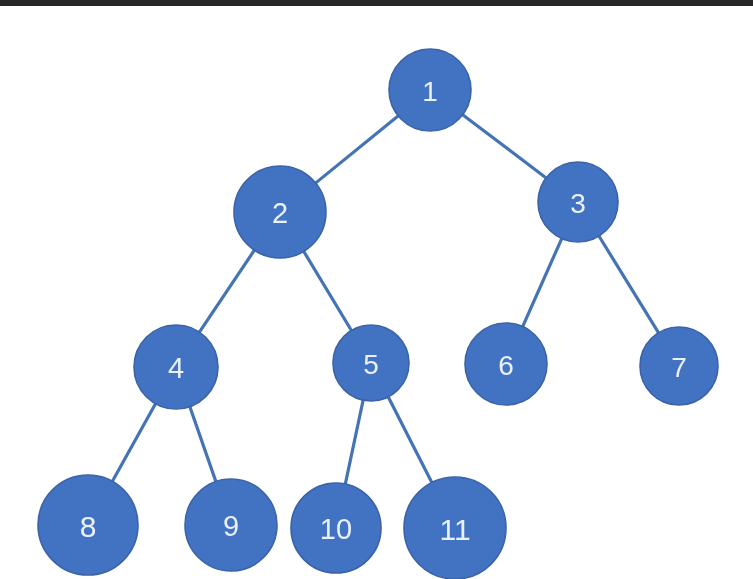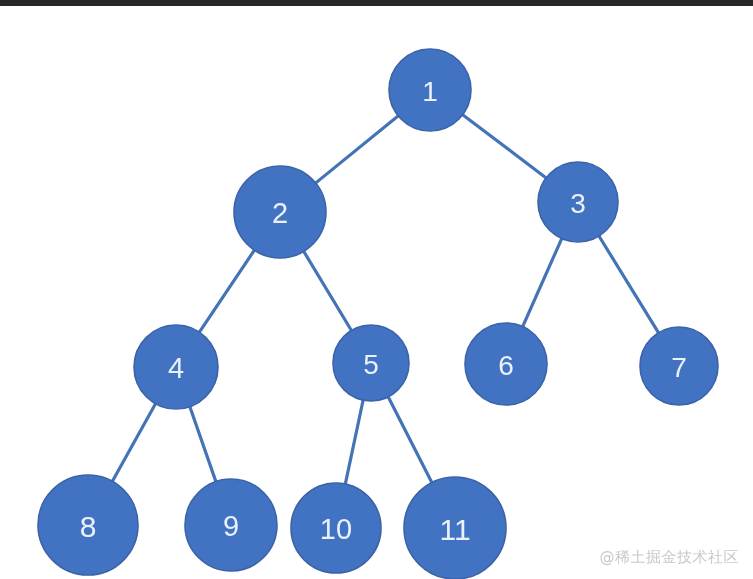--- a/index.html
+++ b/index.html
@@ -122,15 +122,14 @@
           <circle cx="336" cy="528" r="45" class="node-circle" fill="#4273c3" stroke="#3a63a8"></circle>
           <text x="336" y="529" class="node-label" font-size="29" fill="#eaf1fb">10</text>
         </g>
         <g>
           <circle cx="455" cy="528" r="51" class="node-circle" fill="#4273c3" stroke="#3a63a8"></circle>
           <text x="455" y="529" class="node-label" font-size="30" fill="#eaf1fb">11</text>
         </g>
       </g>
   </svg>
 
-  <div id="watermark">@稀土掘金技术社区</div>
 
 </div>
 
 </body></html>

